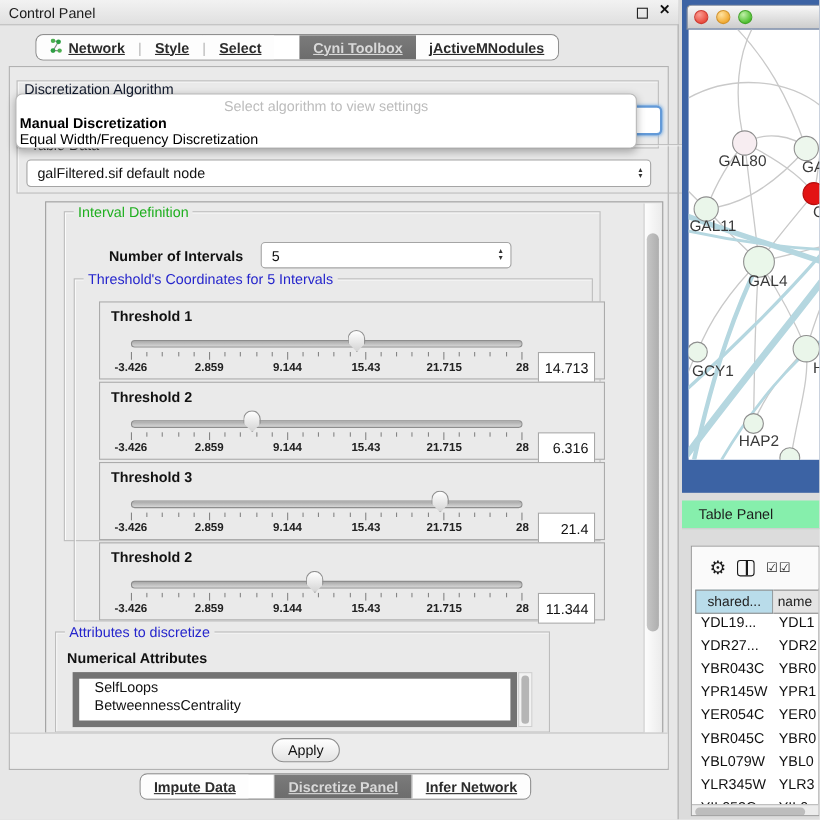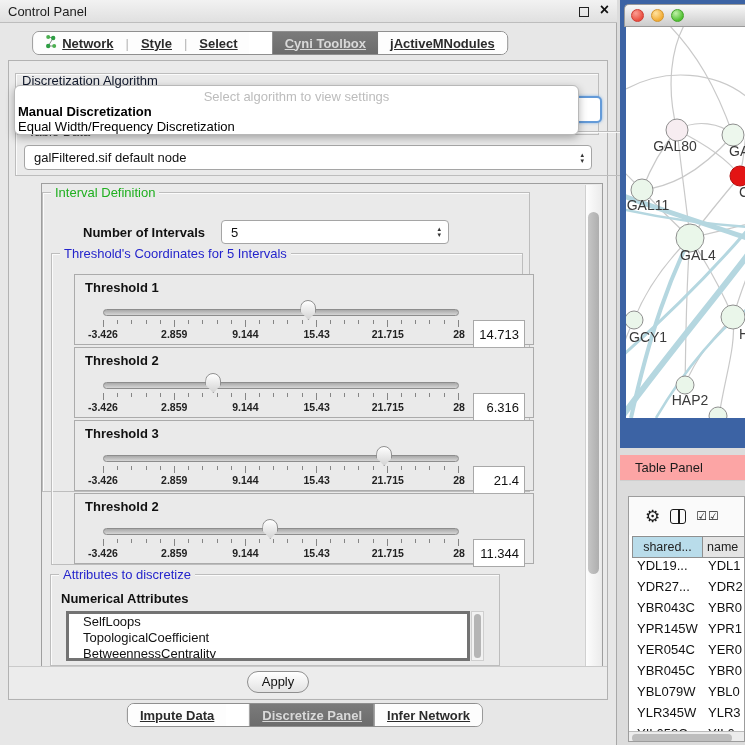--- a/index.html
+++ b/index.html
@@ -58,39 +58,39 @@
   .slider { position:absolute; left:28px; top:24px; width:356px; height:40px; }
   .slider .track { position:absolute; left:0; top:10px; width:356px; height:7px; border:1px solid #8d8d8d; border-radius:4px; background:linear-gradient(#a9a9a9,#d6d6d6); }
   .slider .thumb { position:absolute; top:1px; width:16px; height:20px; background:linear-gradient(#ffffff,#d4d4d4); border:1px solid #909090; border-radius:8px 8px 2px 2px; clip-path:polygon(0 0,100% 0,100% 58%,50% 100%,0 58%); }
   .slider .ticks { position:absolute; left:0; top:21px; width:356px; height:8px; display:flex; justify-content:space-between; }
   .slider .ticks i { width:1px; background:#858585; height:4px; }
   .slider .ticks i.major { height:7px; }
   .slider .slabel { position:absolute; top:29px; transform:translateX(-50%); font-size:10.5px; font-weight:bold; color:#222; white-space:nowrap; }
   .valuebox { position:absolute; left:398px; top:26px; width:52px; height:28px; background:#fff; border:1px solid #a8a8a8; font-size:13px; color:#111; text-align:right; padding:6px 5px 0 0;margin-top:19px; }
 
   
-  .attr-list { left:63px; top:616px; width:404px; height:50px; background:#fff; border:3px solid #737373; overflow:hidden; }
+  .attr-list { left:63px; top:616px; width:404px; height:50px; background:#fff; border:6px solid #737373; overflow:hidden; }
   .attr-item { padding-left:14px; font-size:13px; line-height:16px; color:#111; }
   .attr-scroll { left:468px; top:616px; width:13px; height:50px; background:#f2f2f2; border:1px solid #cfcfcf; }
   .attr-scroll i { position:absolute; left:2px; top:2px; width:7px; height:44px; background:#b5b5b5; border-radius:4px; }
 
   .apply-bar { left:9px; top:667px; width:598px; height:32px; background:#ececec; border-top:1px solid #cacaca; }
   .apply-btn { left:246px; top:672px; width:62px; height:22px; background:linear-gradient(#ffffff,#e3e3e3); border:1px solid #8f8f8f; border-radius:11px; font-size:13px; color:#111; text-align:center; line-height:20px; }
 
   
   .netwin { left:620px; top:0; width:125px; height:448px; background:#3c63a4; }
   .net-titlebar { left:4px; top:4px; width:121px; height:23px; background:linear-gradient(#f8f8f8,#cccccc); border:1px solid #9a9a9a; border-radius:5px 0 0 0; border-right:none; display:flex; align-items:center; padding-left:6px; gap:7px; position:absolute; }
   .light { width:13px; height:13px; border-radius:50%; }
   .light.red { background:radial-gradient(circle at 35% 30%, #fa9d93,#ea4f41 70%); border:1px solid #ce3b32; }
   .light.yellow { background:radial-gradient(circle at 35% 30%, #ffe2a0,#f2ac35 70%); border:1px solid #d3942d; }
   .light.green { background:radial-gradient(circle at 35% 30%, #c0f0a8,#52c133 70%); border:1px solid #43a42a; }
   .net-canvas { left:6px; top:27px; width:119px; height:391px; background:#fff; position:absolute; }
 
   
-  .tp-titlebar { left:620px; top:455px; width:125px; height:26px; background:#fca5a5; border-bottom:1px solid #cfcfcf; }
+  .tp-titlebar { left:620px; top:455px; width:125px; height:26px; background:#86efac; border-bottom:1px solid #cfcfcf; }
   .tp-title { left:15px; top:5px; font-size:13px; color:#1c1c1c; position:absolute; }
   .tp-body { left:628px; top:496px; width:117px; height:246px; background:#fff; border:1px solid #9c9c9c; overflow:hidden; }
   .tp-toolbar { position:absolute; left:0; top:0; width:117px; height:38px; background:#fafafa; display:flex; align-items:center; gap:10px; padding-left:16px; }
   .gear-ic { font-size:17px; color:#1a1a1a; line-height:1; }
   .split-ic { width:16px; height:15px; border:1.6px solid #1a1a1a; border-radius:3px; position:relative; }
   .split-ic::after { content:""; position:absolute; left:50%; top:0; width:1.6px; height:100%; background:#1a1a1a; }
   .checks-ic { font-size:12px; color:#1a1a1a; letter-spacing:1px; }
   .tp-header { position:absolute; left:3px; top:39px; display:flex; }
   .tp-header .hc { height:22px; border:1px solid #8f8f8f; font-size:12.5px; color:#222; text-align:center; line-height:20px; overflow:hidden; white-space:nowrap; }
   .tp-header .hc.c1 { width:71px; background:#b9dcea; }
@@ -154,21 +154,21 @@
         <span>galFiltered.sif default node</span>
         <span class="spin">
             <span>▴</span>
             <span>▾</span>
           </span>
       </div>
     </div>
 
     <div class="abs scrollpane" style="left:32px;top:122px;">
 
-      <div class="abs group" style="left:0;top:8px;width:488px;height:300px;">
+      <div class="abs group" style="left:16px;top:8px;width:488px;height:300px;">
         <span class="group-label green">Interval Definition</span>
 
         <span class="abs noi-label" style="left:40px;top:32px;">Number of Intervals</span>
         <div class="combo" style="left:178px;top:27px;width:228px;height:24px;">
           <span>5</span>
           <span class="spin">
               <span>▴</span>
               <span>▾</span>
             </span>
         </div>
@@ -346,21 +346,20 @@
               </div>
             </div>
         </div>
       </div>
 
       <div class="abs group" style="left:8px;top:390px;width:450px;height:92px;">
         <span class="group-label blue">Attributes to discretize</span>
         <span class="abs" style="left:10px;top:16px;font-size:13px;font-weight:bold;color:#111;">Numerical Attributes</span>
         <div class="abs attr-list" style="left:15px;top:36px;" id="attr-list">
             <div class="attr-item">SelfLoops</div>
-            <div class="attr-item">TopologicalCoefficient</div>
             <div class="attr-item">BetweennessCentrality</div>
           </div>
         <div class="abs attr-scroll" style="left:420px;top:36px;">
             <i></i>
           </div>
       </div>
 
       <div class="vscroll-track">
         <div class="vscroll-thumb" style="top:27px;height:362px;"></div>
       </div>

